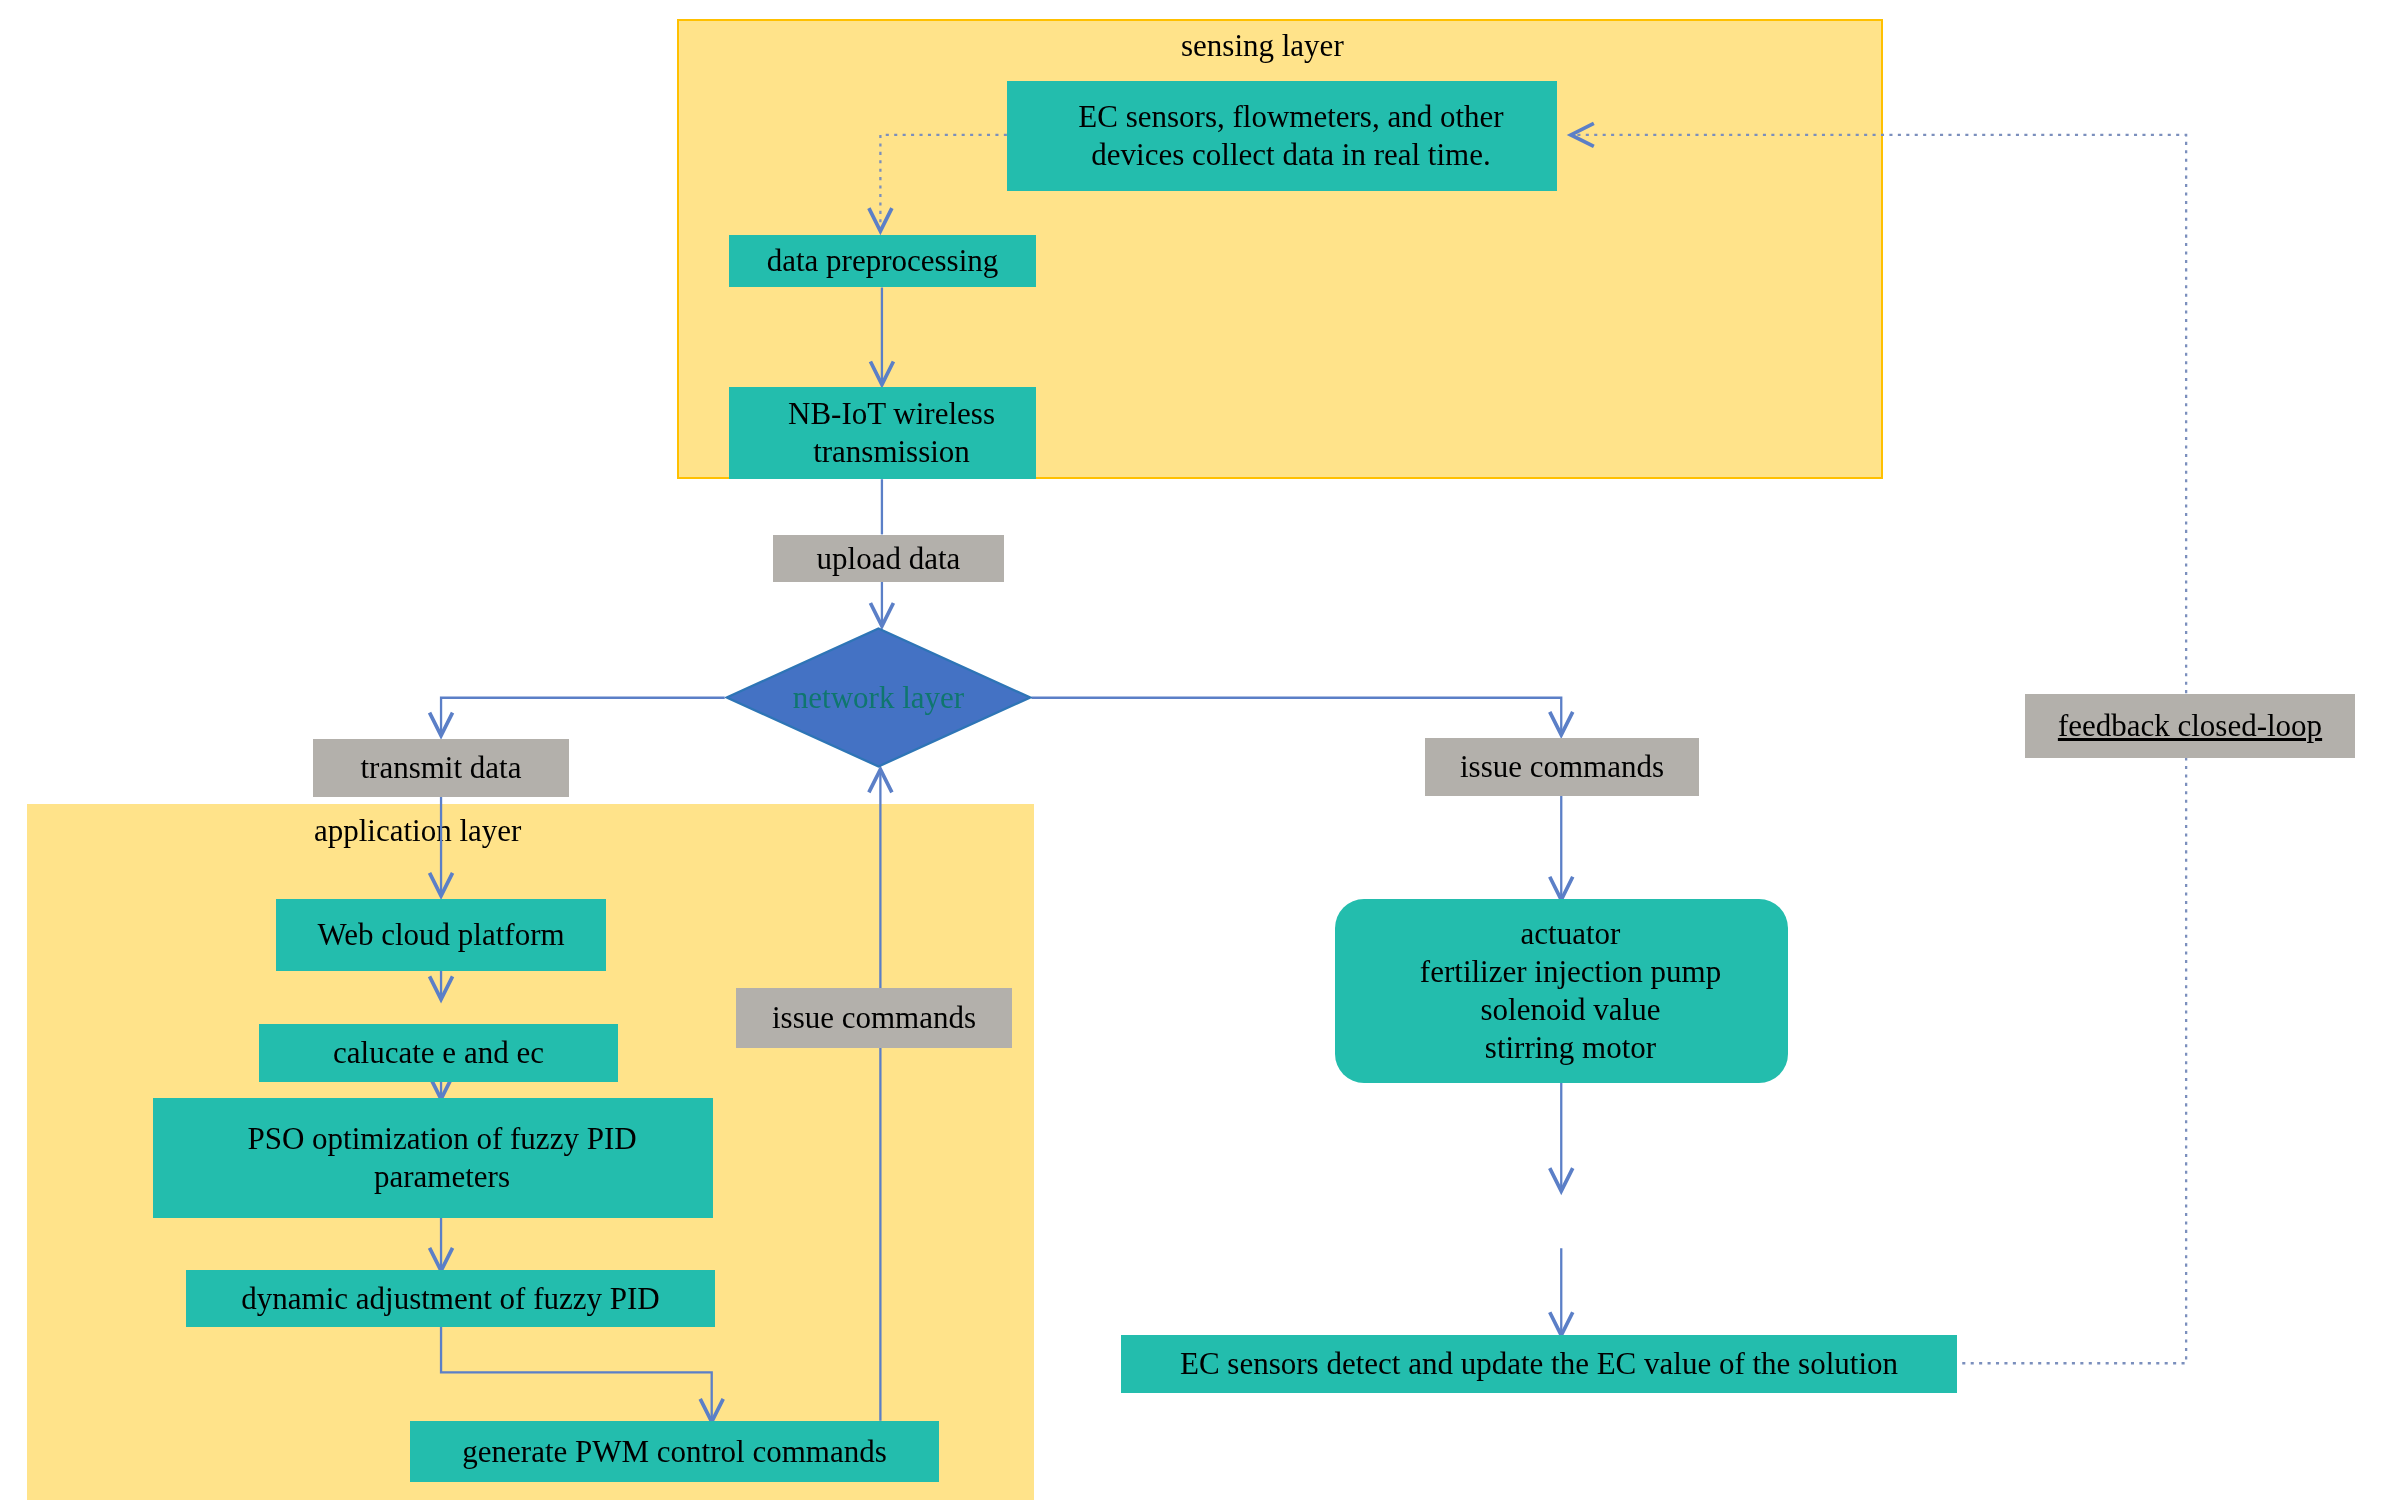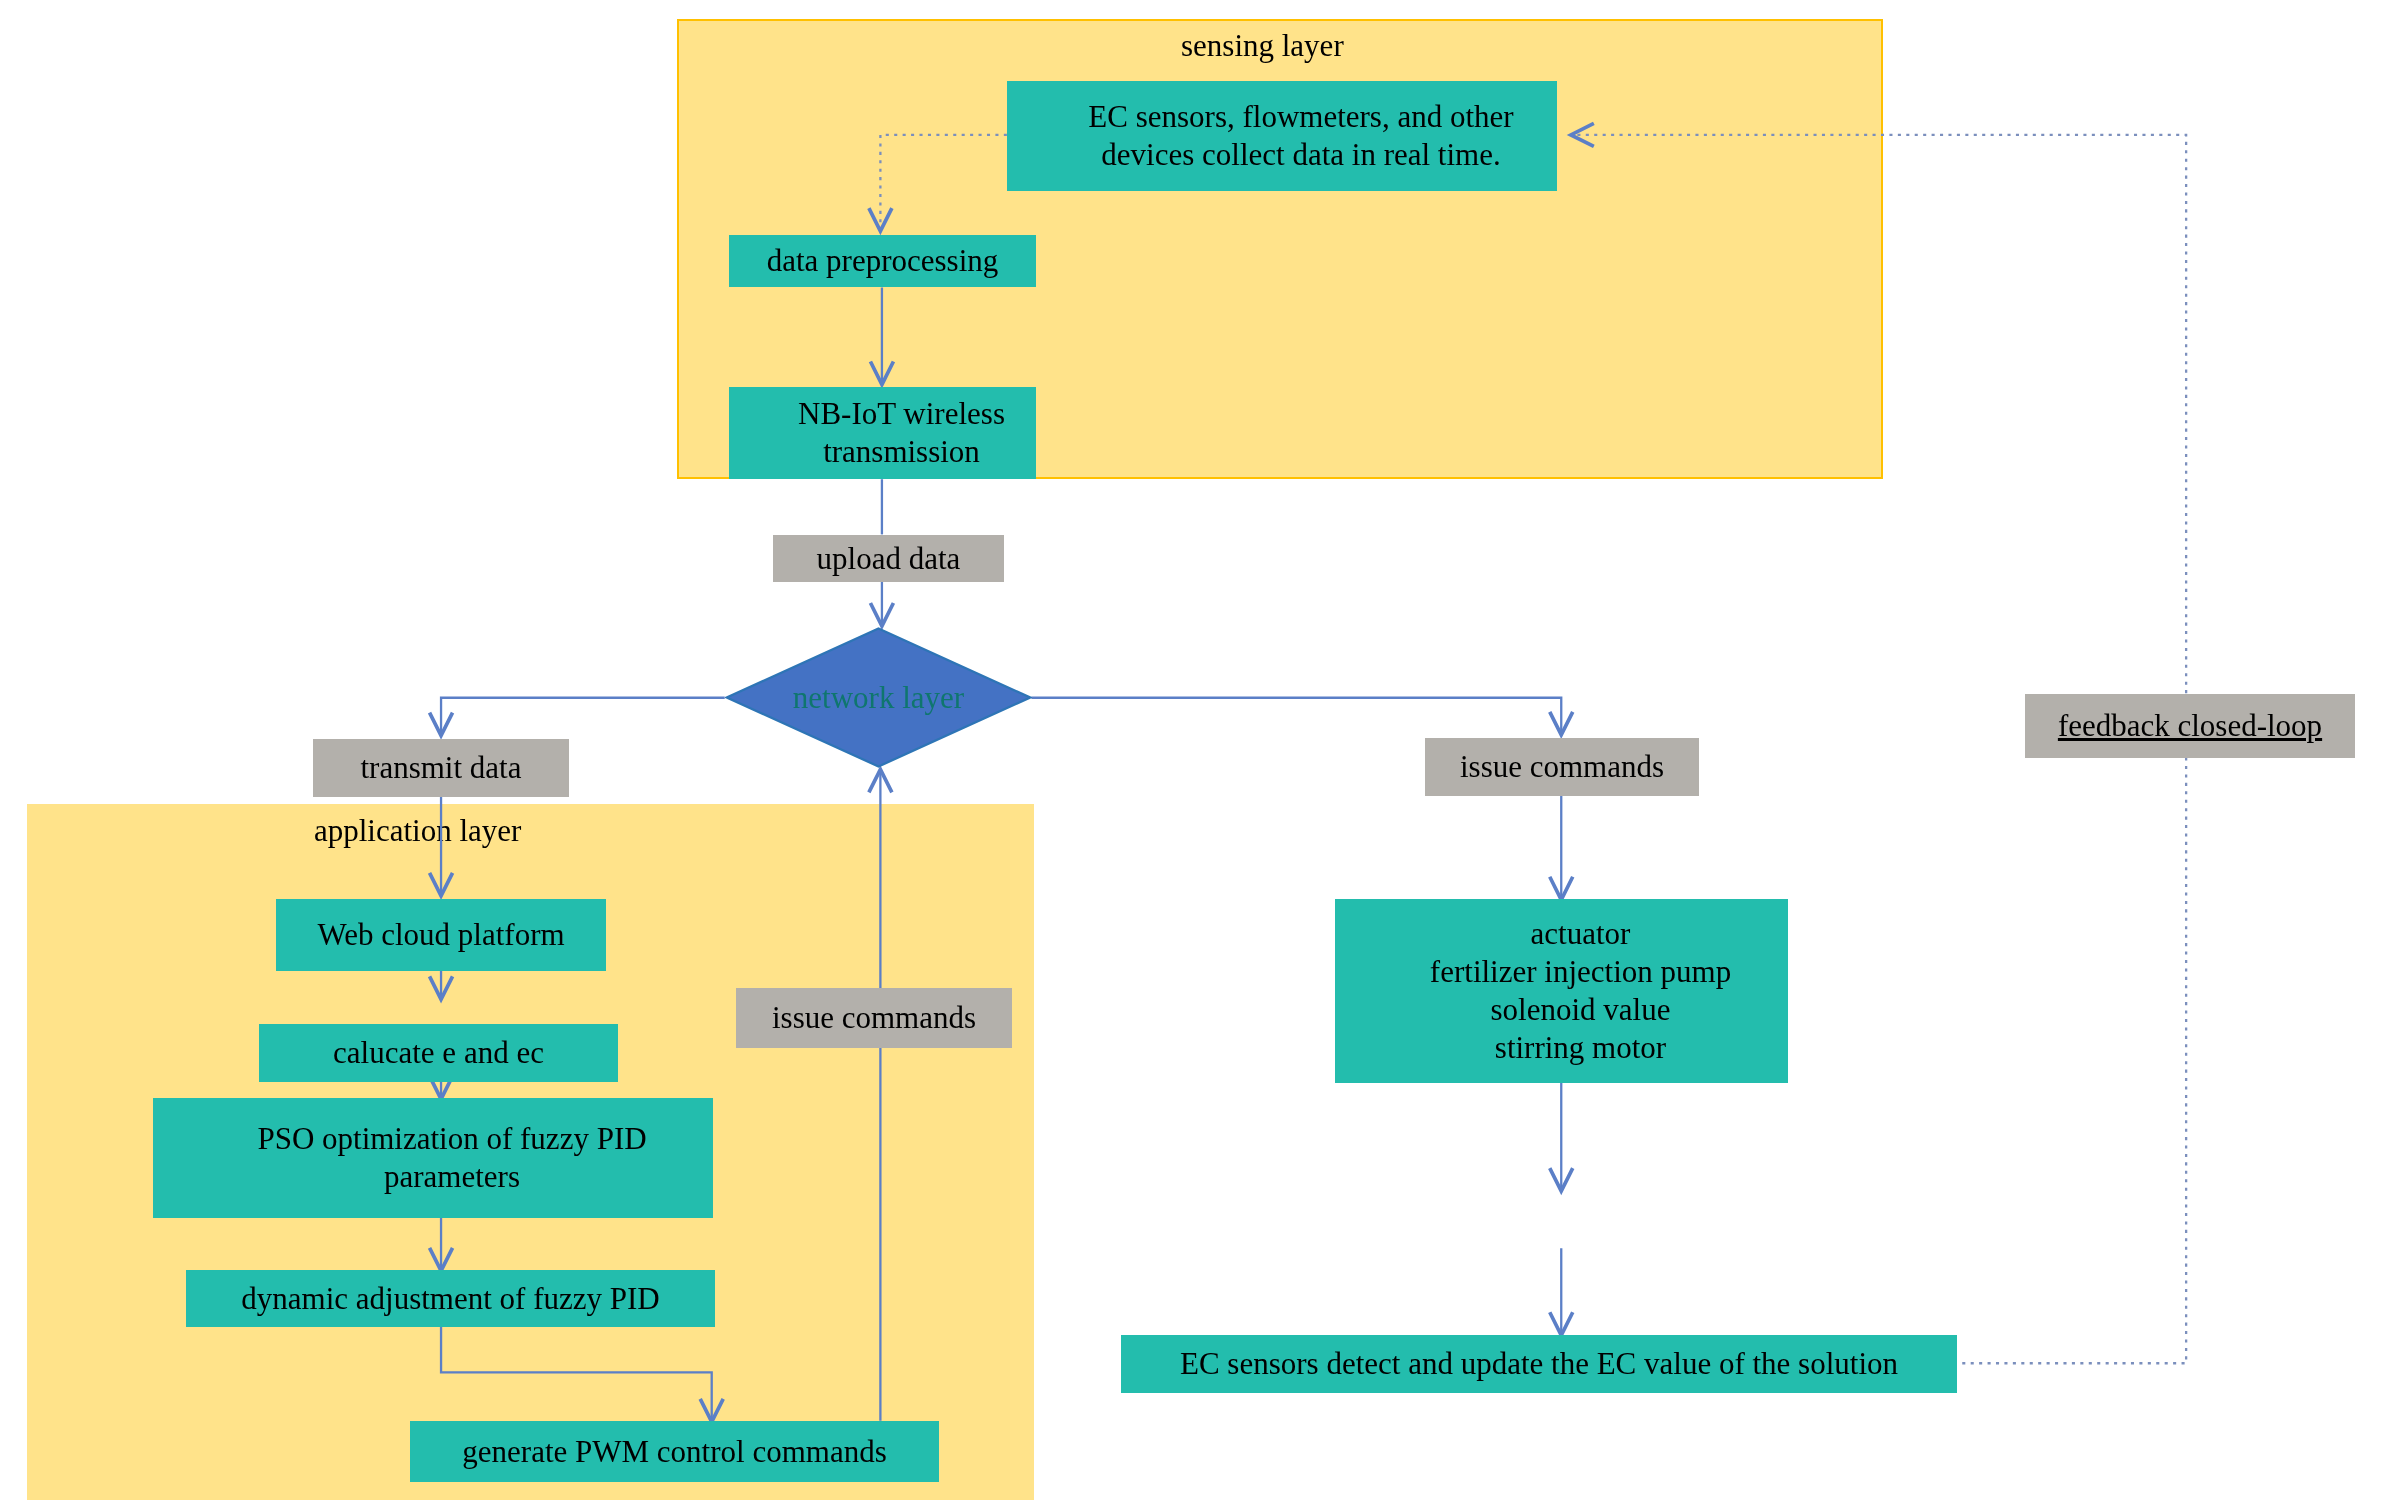--- a/index.html
+++ b/index.html
@@ -5,21 +5,21 @@
   html,body{margin:0;padding:0;background:#ffffff;}
   #stage{position:relative;width:2401px;height:1512px;background:#fff;
          font-family:"Liberation Serif","DejaVu Serif",serif;overflow:hidden;}
   .layerbox{position:absolute;background:#ffe38a;box-sizing:border-box;}
   .layerbox.bordered{border:2.3px solid #ffc000;}
   .layer-title{position:absolute;font-size:31px;color:#000;white-space:nowrap;}
   .node{position:absolute;box-sizing:border-box;display:flex;align-items:center;
         justify-content:center;text-align:center;color:#000;line-height:1.22;}
   .teal{background:#23bdad;}
   .gray{background:#b3b0ab;}
-  .node span{display:block;width:100%;padding:0 19px;}
+  .node span{display:block;width:100%;padding:0 9px;}
   .diamond{position:absolute;}
   .diamond svg{display:block;}
   .diamond .dlabel{position:absolute;inset:0;display:flex;align-items:center;
         justify-content:center;font-size:31px;color:#0f766e;}
   .edges{position:absolute;left:0;top:0;width:2401px;height:1512px;pointer-events:none;}
   .f40{font-size:31px;}
 </style>
 </head>
 <body>
 
@@ -130,21 +130,21 @@
   </div>
 
   <div class="node teal f40" style="left:186px;top:1270px;width:529px;height:57px;">
     <span>dynamic adjustment of fuzzy PID</span>
   </div>
 
   <div class="node teal f40" style="left:410px;top:1421px;width:529px;height:61px;">
     <span>generate PWM control commands</span>
   </div>
 
-  <div class="node teal f40" style="left:1335px;top:899px;width:453px;height:184px;">
+  <div class="node teal f40" style="left:1335px;top:899px;width:453px;height:184px;border-radius:29px;">
     <span>
       <span>actuator</span>
       <span>fertilizer injection pump</span>
       <span>solenoid value</span>
       <span>stirring motor</span>
     </span>
   </div>
 
 
   <div class="node teal f40" style="left:1121px;top:1335px;width:377px;height:58px;"></div>

